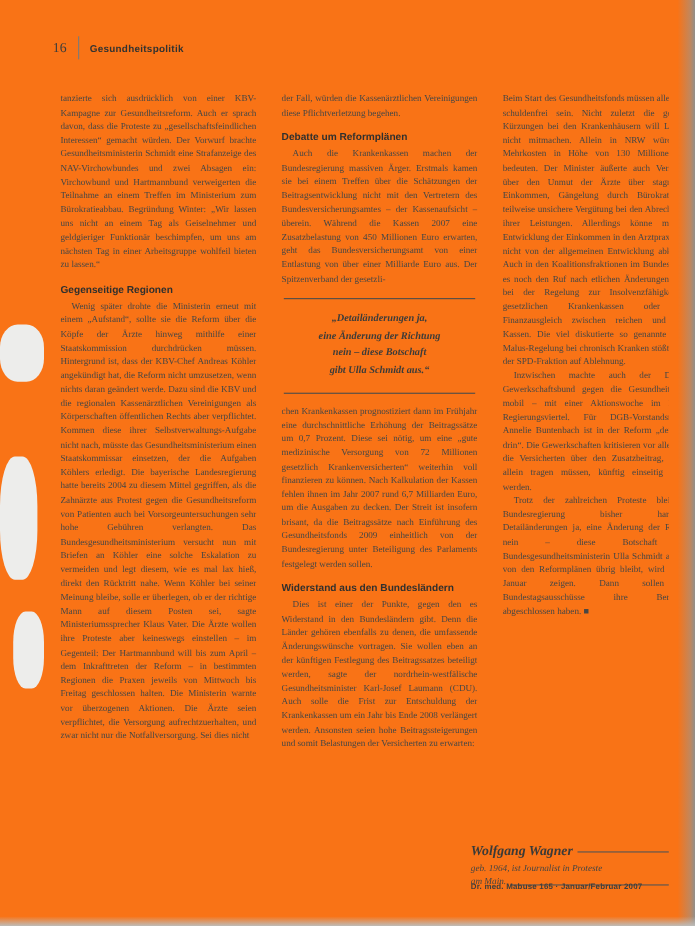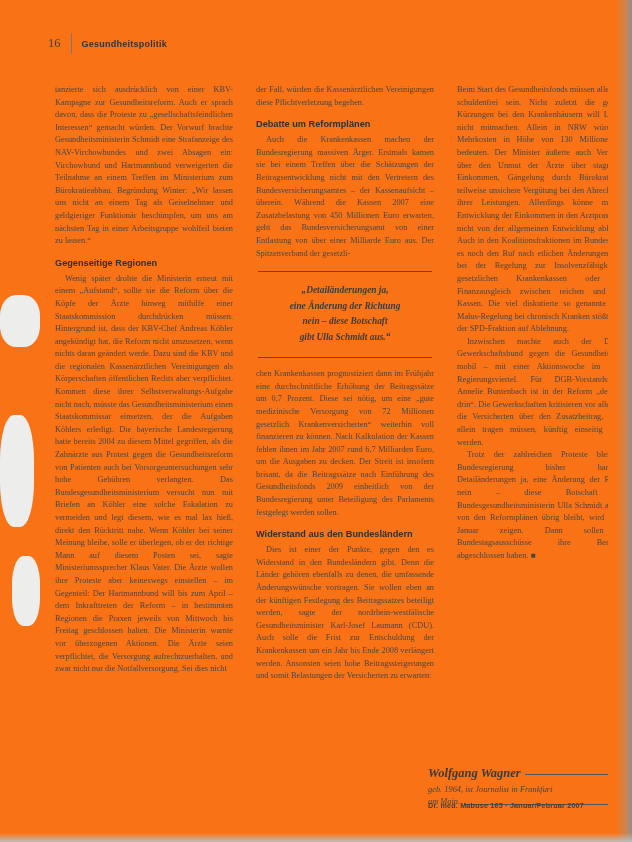--- a/index.html
+++ b/index.html
@@ -95,21 +95,21 @@
     </div>
 
   </div>
 
   <div class="author-bio">
     <div class="author-name-row">
       <span class="author-name">Wolfgang Wagner</span>
       <span class="bio-rule"></span>
     </div>
     <div class="author-details">
-      <div>geb. 1964, ist Journalist in Frankfurt</div>
+      <div>geb. 1964, ist Journalist in Proteste</div>
       <div class="author-details-row">
         <span>am Main.</span>
         <span class="bio-rule"></span>
       </div>
     </div>
   </div>
 
   <div class="page-footer">Dr. med. Mabuse 165 · Januar/Februar 2007</div>
 
   <div class="edge-right"></div>

